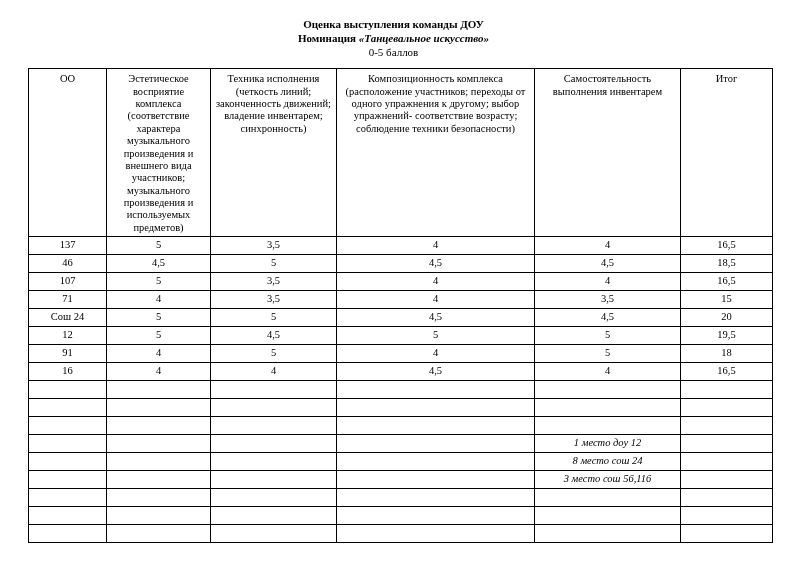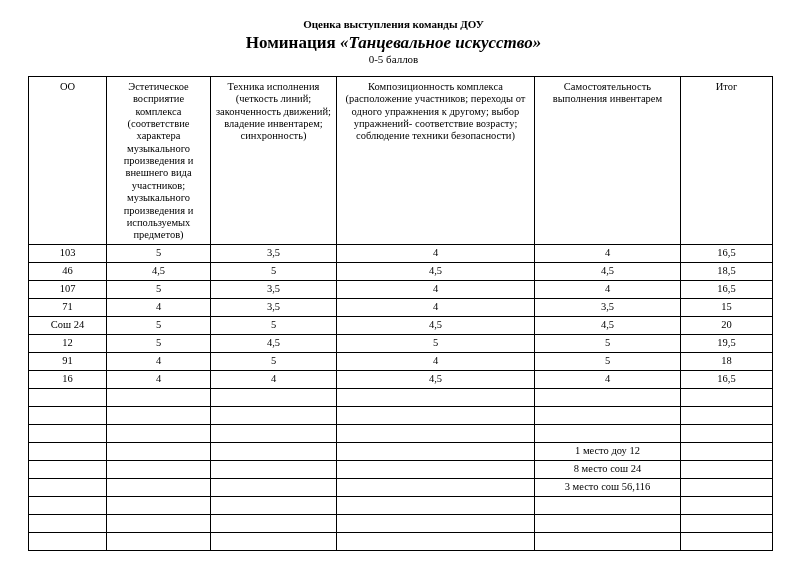--- a/index.html
+++ b/index.html
@@ -23,21 +23,21 @@
   }
   .title-block {
     text-align: center;
     line-height: 1.25;
   }
   .title-line-1 {
     font-size: 11px;
     font-weight: bold;
   }
   .title-line-2 {
-    font-size: 17px;
+    font-size: 11px;
     font-weight: bold;
   }
   .title-line-2 .nom {
     font-weight: bold;
     font-style: normal;
   }
   .title-line-2 .nom-italic {
     font-weight: bold;
     font-style: italic;
   }
@@ -76,20 +76,21 @@
   tbody td {
     height: 13px;
     vertical-align: middle;
     font-weight: bold;
   }
   tbody td.empty {
     font-weight: normal;
   }
   tbody tr.note-row td {
     font-weight: normal;
+    font-style: italic;
   }
   td.note-cell {
     text-align: center;
     font-weight: normal;
     font-size: 10.5px;
   }
 </style>
 </head>
 <body>
 
@@ -115,21 +116,21 @@
         <td>ОО</td>
         <td>Эстетическое восприятие комплекса (соответствие характера музыкального произведения и внешнего вида участников; музыкального произведения и используемых предметов)</td>
         <td>Техника исполнения (четкость линий; законченность движений; владение инвентарем; синхронность)</td>
         <td>Композиционность комплекса (расположение участников; переходы от одного упражнения к другому; выбор упражнений- соответствие возрасту; соблюдение техники безопасности)</td>
         <td>Самостоятельность выполнения инвентарем</td>
         <td>Итог</td>
       </tr>
     </thead>
     <tbody id="table-body">
         <tr>
-          <td>103</td>
+          <td>137</td>
           <td>5</td>
           <td>3,5</td>
           <td>4</td>
           <td>4</td>
           <td>16,5</td>
         </tr>
         <tr>
           <td>46</td>
           <td>4,5</td>
           <td>5</td>

